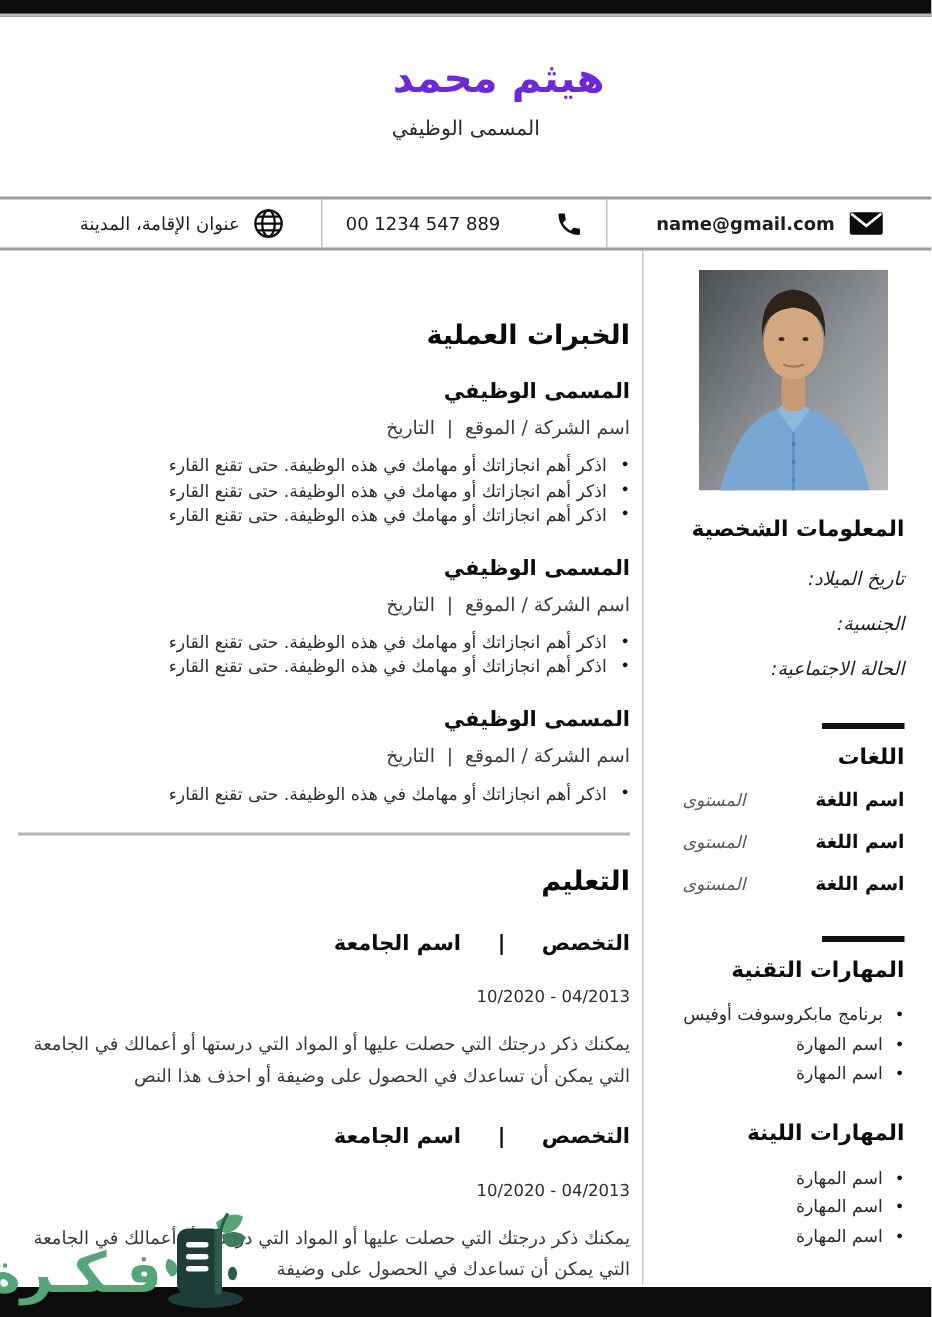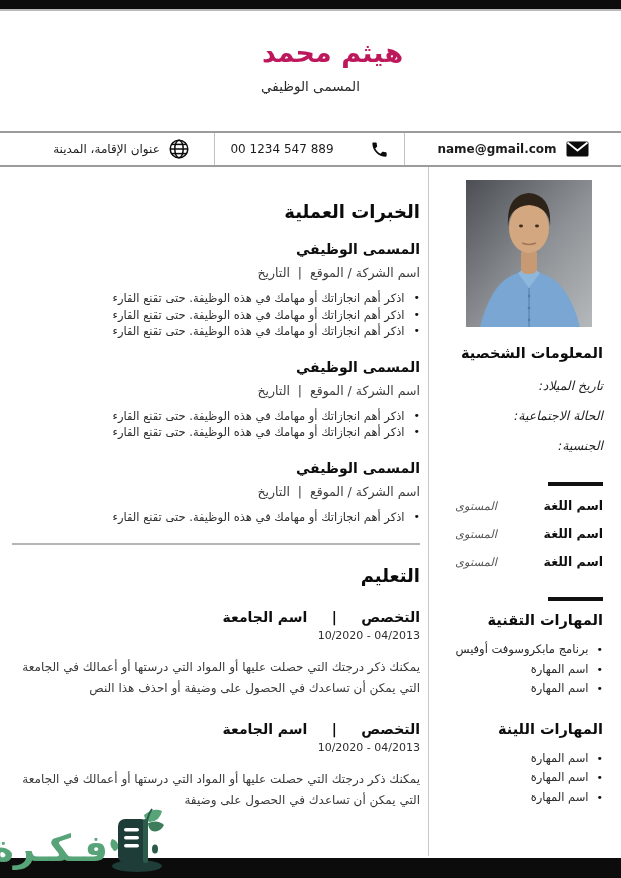--- a/index.html
+++ b/index.html
@@ -10,21 +10,21 @@
     color:#111;
     direction:rtl;
     overflow:hidden;
     position:relative;
   }
   .top-bar { height:11px; background:#0c0c0c; border-bottom:2px solid #b9b9b9; }
   .footer-bar { position:absolute; left:0; bottom:0; width:100%; height:20px; background:#0c0c0c; }
 
   
   .header { text-align:center; padding-top:26px; height:120px; }
-  .header .name { font-size:27px; font-weight:bold; color:#be185d; letter-spacing:0;padding-left:44px; }
+  .header .name { font-size:27px; font-weight:bold; color:#6d28d9; letter-spacing:0;padding-left:44px; }
   .header .subtitle { font-size:13.5px; color:#2b2b2b; margin-top:10px; }
 
   
   .contact-bar {
     display:flex; align-items:stretch;
     border-top:2px solid #9c9c9c; border-bottom:2px solid #9c9c9c;
     height:36px;
   }
   .contact-cell {
     display:flex; align-items:center; justify-content:center; gap:9px;
@@ -35,21 +35,21 @@
   .cc-phone { width:190px;gap:36px; }
   .cc-address { flex:1;padding-left:28px; }
   .cicon { display:flex; align-items:center; }
 
   
   .content { display:flex; min-height:689px; }
   .sidebar {
     width:193px; border-left:1.5px solid #c9c9c9;
     padding:13px 18px 0 26px;
   }
-  .main { flex:1; padding:4px 8px 0 10px; }
+  .main { flex:1; padding:16px 8px 0 10px; }
 
   
   .photo-frame { width:126px; height:147px; margin:0 auto; display:block; }
   .sb-title { font-size:14.5px; font-weight:bold; color:#0c0c0c; }
   .personal-title { margin-top:18px; }
   .pfields { margin-top:9px; }
   .pfield { font-size:12.5px; color:#1f1f1f; padding:7.5px 0;font-style:italic; }
   .sb-divider { height:4px; width:55px; background:#111; margin-top:22px; margin-bottom:11px; }
   .lang-rows { margin-top:12px; }
   .lang-row { display:flex; justify-content:space-between; align-items:baseline; height:28px; }
@@ -64,21 +64,21 @@
   .section-title { font-size:18px; font-weight:bold; color:#0b0b0b; }
   .exp-title { margin-top:30px; }
   .job { margin-top:19px; }
   .job-title { font-size:14px; font-weight:bold; color:#0e0e0e; }
   .job-company { font-size:12.5px; color:#3c3c3c; margin-top:8px; white-space:pre-wrap; }
   .mn-bullets { list-style:none; margin-top:10px; }
   .mn-bullets li { display:flex; gap:9px; font-size:11.5px; color:#2e2e2e; line-height:16.5px; align-items:flex-start; }
   .main-divider { height:2px; background:#b5b5b5; margin:18px 0 20px 2px; }
   .edu-entry { margin-top:23px; }
   .edu-degree { font-size:14px; font-weight:bold; color:#0e0e0e; white-space:pre-wrap; }
-  .edu-date { font-size:11px; color:#2e2e2e; margin-top:4px; direction:ltr; text-align:right; }
+  .edu-date { font-size:11px; color:#2e2e2e; margin-top:21px; direction:ltr; text-align:right; }
   .edu-desc { font-size:12px; color:#383838; line-height:20.5px; margin-top:15px; }
 
   
   .watermark {
     position:absolute; left:-8px; bottom:1px; z-index:5;
     display:flex; align-items:flex-end; direction:ltr; gap:2px;
   }
   .watermark-text { font-size:37px; font-weight:bold; color:#56a478; line-height:1; padding-bottom:10px; }
 </style>
 </head>
@@ -150,25 +150,26 @@
         <ellipse cx="63" cy="48" rx="20" ry="25" fill="#d3a77f"></ellipse>
         <path d="M42 46 Q40 15 63 13 Q86 15 84 46 Q83 27 63 25 Q43 27 42 46 Z" fill="#2e2319"></path>
         <ellipse cx="55" cy="46" rx="2" ry="1.4" fill="#3a2d22"></ellipse>
         <ellipse cx="71" cy="46" rx="2" ry="1.4" fill="#3a2d22"></ellipse>
         <path d="M56 63 Q63 66 70 63" fill="none" stroke="#a3765a" stroke-width="1.4"></path>
       </svg>
 
       <h2 class="sb-title personal-title">المعلومات الشخصية</h2>
       <div class="pfields">
         <div class="pfield">تاريخ الميلاد:</div>
+        <div class="pfield">الجنسية:</div>
         <div class="pfield">الحالة الاجتماعية:</div>
-        <div class="pfield">الجنسية:</div>
       </div>
 
       <div class="sb-divider"></div>
+      <h2 class="sb-title">اللغات</h2>
       <div class="lang-rows">
         <div class="lang-row">
           <span class="lang-name">اسم اللغة</span>
           <span class="lang-level">المستوى</span>
         </div>
         <div class="lang-row">
           <span class="lang-name">اسم اللغة</span>
           <span class="lang-level">المستوى</span>
         </div>
         <div class="lang-row">

